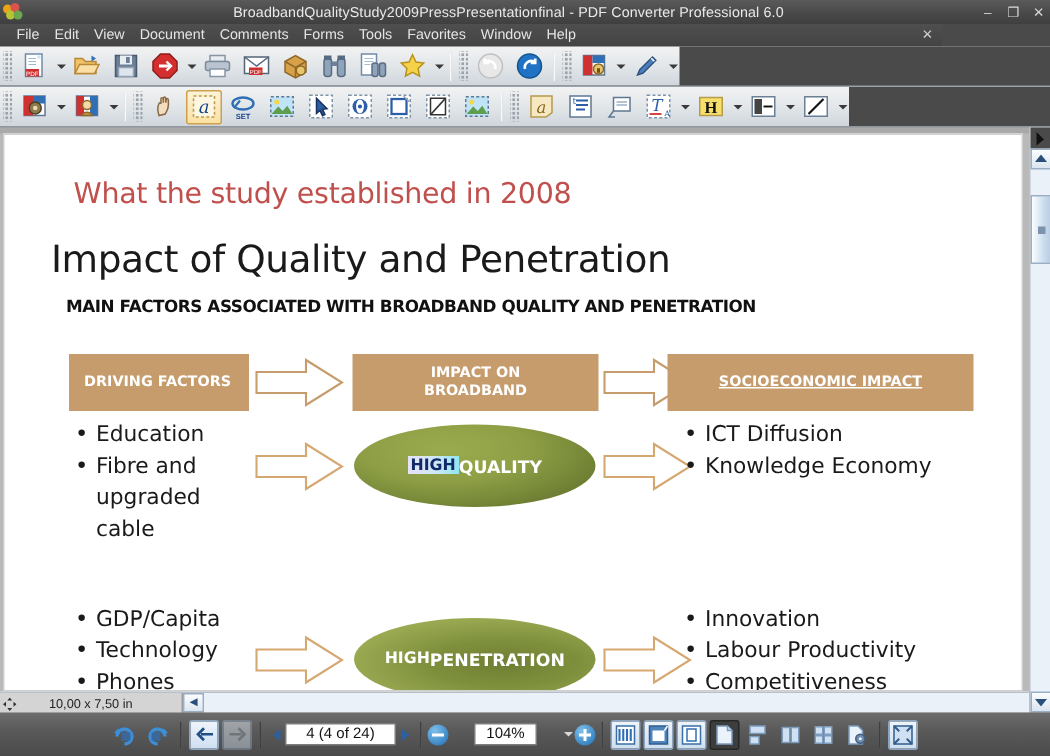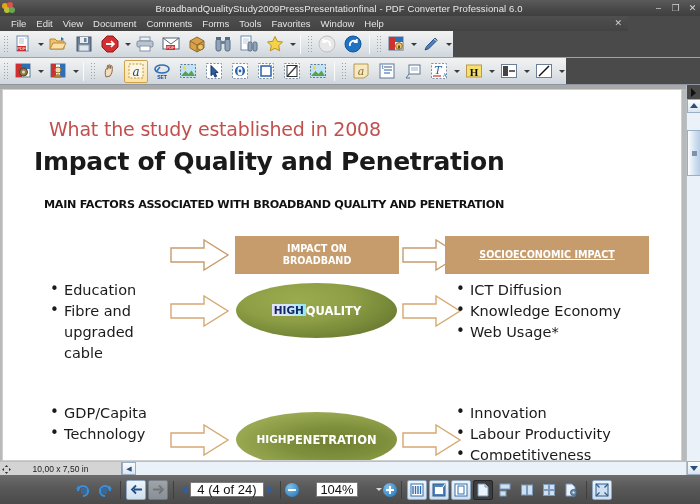--- a/index.html
+++ b/index.html
@@ -91,22 +91,22 @@
     background: #ffffff; border: 1px solid #cfcfcf; overflow: hidden;
   }
   .slide { position: absolute; left: 0; top: 0; width: 680px; height: 372px; }
 
   .s-kicker {
     position: absolute; left: 46px; top: 28px;
     color: #c0504d; font-size: 19px; font-weight: 400;
     font-family: "DejaVu Sans", sans-serif; letter-spacing: -0.2px;
   }
   .s-title {
-    position: absolute; left: 31px; top: 57px;
-    color: #1a1a1a; font-size: 25px; font-weight: 700;
+    position: absolute; left: 31px; top: 68px;
+    color: #1a1a1a; font-size: 25px; font-weight: 400;
     font-family: "DejaVu Sans", sans-serif; letter-spacing: -0.3px;
   }
   .s-sub {
     position: absolute; left: 41px; top: 108px;
     color: #111; font-size: 11.2px; font-weight: bold;
     font-family: "DejaVu Sans", sans-serif; letter-spacing: -0.3px;
   }
 
   
   .band { position: absolute; top: 146px; left: 0; width: 680px; height: 38px; }
@@ -201,21 +201,21 @@
     display: flex; align-items: center; justify-content: center;
     border: 1px solid transparent; border-radius: 2px;
   }
   .sb-btn.on { background: #3d3d3d; border-color: #262626; }
   .sb-btn.box { background: linear-gradient(to bottom,#eef4fb,#cfdff0); border: 1px solid #8ea6bf; }
   .sb-btn.dis { opacity: 0.45; }
   .sb-sep { width: 1px; height: 18px; background: #828282; margin: 0 4px; border-right: 1px solid #3f3f3f; flex:0 0 auto;}
   .sb-field {
     height: 15px; background: #fff; border: 1px solid #7d7d7d; border-radius: 1px;
     display: flex; align-items: center; justify-content: center;
-    font-size: 13px; color: #111; padding: 0 4px; flex: 0 0 auto;
+    font-size: 10px; color: #111; padding: 0 4px; flex: 0 0 auto;
   }
   #pagefield { width: 74px; }
   #zoomfield { width: 42px; }
   .sb-tri { width: 12px; height: 20px; display:flex;align-items:center;justify-content:center;flex:0 0 auto;}
   .tri-l:after { content:""; border-top:4px solid transparent;border-bottom:4px solid transparent;border-right:5px solid #2f5f9e;display:block;}
   .tri-r:after { content:""; border-top:4px solid transparent;border-bottom:4px solid transparent;border-left:5px solid #2f5f9e;display:block;}
   .circ {
     width: 14px; height: 14px; border-radius: 50%; flex:0 0 auto;
     background: radial-gradient(circle at 35% 30%, #7fc0ea, #1c6fb5);
     position: relative;
@@ -556,20 +556,21 @@
     <div class="doc-topband"></div>
 
     <div class="page">
       <div class="slide">
 
         <div class="s-kicker">What the study established in 2008</div>
         <div class="s-title">Impact of Quality and Penetration</div>
         <div class="s-sub">MAIN FACTORS ASSOCIATED WITH BROADBAND QUALITY AND PENETRATION</div>
 
         <div class="band">
+          <div class="band-box" id="band1">DRIVING FACTORS</div>
           <div class="arrow-h" style="left:166px; top:1px;">
             <svg width="62" height="36" viewBox="0 0 62 36">
                 <path d="M2 11h33V3l24 15-24 15v-8H2z" fill="#fff" stroke="#c69c6d" stroke-width="1.4"></path>
               </svg>
           </div>
           <div class="band-box" id="band2">
             <span style="white-space:pre-line">IMPACT ON
 BROADBAND</span>
           </div>
           <div class="arrow-h" style="left:398px; top:1px;">
@@ -598,26 +599,26 @@
 
         <div class="arrow-h" style="left:398px; top:203px;">
           <svg width="62" height="36" viewBox="0 0 62 36">
               <path d="M2 11h33V3l24 15-24 15v-8H2z" fill="#fff" stroke="#d6a871" stroke-width="1.4"></path>
             </svg>
         </div>
 
         <ul class="bullets" id="bl-right1">
           <li>ICT Diffusion</li>
           <li>Knowledge Economy</li>
-          <li>Web Usage*</li>
         </ul>
 
         <ul class="bullets" id="bl-left2">
           <li>GDP/Capita</li>
           <li>Technology</li>
+          <li>Phones</li>
         </ul>
 
         <div class="arrow-h" style="left:166px; top:332px;">
           <svg width="62" height="36" viewBox="0 0 62 36">
               <path d="M2 11h33V3l24 15-24 15v-8H2z" fill="#fff" stroke="#d6a871" stroke-width="1.4"></path>
             </svg>
         </div>
 
         <div class="ellipse" id="ell-pen">
           <div class="ell-l1">HIGH</div>

